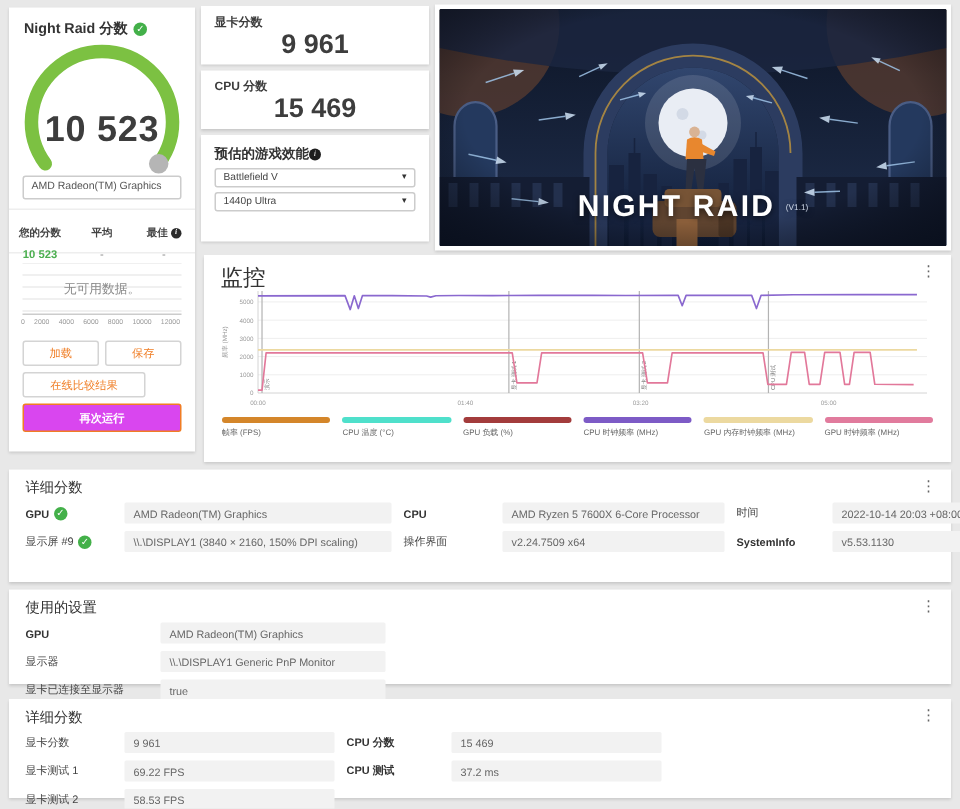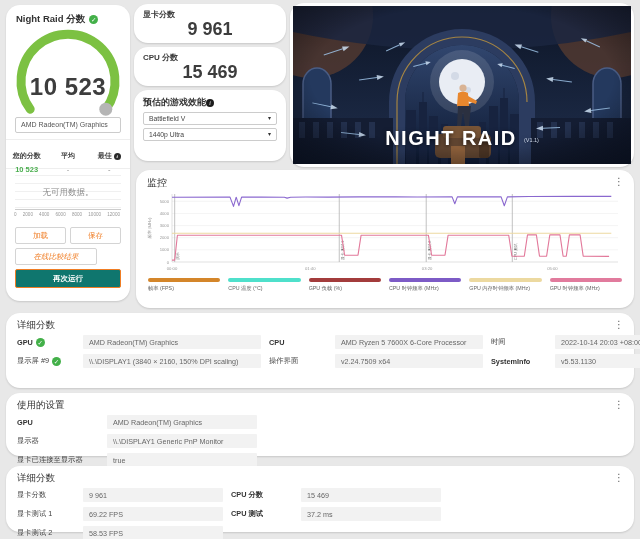--- a/index.html
+++ b/index.html
@@ -1,19 +1,19 @@
 <!DOCTYPE html>
 <html><head>
 <meta charset="utf-8">
 <style>
   * { margin:0; padding:0; box-sizing:border-box; }
   html,body { width:640px; height:539px; }
   body { font-family:"Liberation Sans","DejaVu Sans",sans-serif; background:#e8e8e8; position:relative; overflow:hidden; }
   .canvas { position:absolute; inset:0; width:640px; height:539px; }
-  .card { position:absolute; background:#fff; border-radius:14px; box-shadow:0 1px 2px rgba(0,0,0,.14); }
+  .card { position:absolute; background:#fff; border-radius:0; box-shadow:0 1px 2px rgba(0,0,0,.14); }
 
   
   .score-card { left:6px; top:5px; width:124px; height:296px; }
   .score-card-title { position:absolute; left:10px; top:8px; font-size:9.5px; font-weight:700; color:#333; display:flex; align-items:center; gap:4px; }
   .check-badge { display:inline-flex; width:9px; height:9px; border-radius:50%; background:#43b049; color:#fff; font-size:6.5px; line-height:9px; align-items:center; justify-content:center; font-weight:700; }
   .gauge-wrap { position:absolute; left:0; top:20px; width:124px; height:92px; }
   .gauge-score { position:absolute; left:0; top:48px; width:124px; text-align:center; font-size:24px; font-weight:800; color:#3d3d3d; letter-spacing:.5px; }
   .gpu-name-box { position:absolute; left:9px; top:112px; width:106px; height:16px; border:1px solid #ccc; border-radius:2px; font-size:7px; color:#555; line-height:14px; padding:0 5px; white-space:nowrap; overflow:hidden; background:#fff; }
   .tabs-row { position:absolute; left:0; top:134px; width:124px; height:30px; border-top:1px solid #eee; border-bottom:1px solid #eee; display:flex; }
   .tab { flex:1; text-align:center; padding-top:4px; cursor:default; }
@@ -22,22 +22,22 @@
   .tab-value.green { color:#4caf50; font-weight:700; }
   .info-dot { display:inline-flex; width:7px; height:7px; border-radius:50%; background:#2b2b2b; color:#fff; font-size:5px; align-items:center; justify-content:center; font-family:"Liberation Serif",serif; font-style:italic; }
   .mini-hist { position:absolute; left:9px; top:170px; width:106px; height:34px;
     background:repeating-linear-gradient(to bottom,#f0f0f0 0,#f0f0f0 1px,transparent 1px,transparent 8px); }
   .mini-hist-empty { position:absolute; left:0; top:12px; width:100%; text-align:center; font-size:8.5px; color:#8a8a8a; }
   .mini-axis { position:absolute; left:9px; top:204px; width:106px; border-top:1px solid #ccc; display:flex; justify-content:space-between; padding-top:2px; }
   .mini-axis span { font-size:4.6px; color:#999; transform:translateX(-1px); }
   .btn { position:absolute; border:1px solid #d4d4d4; border-radius:2px; background:#fff; color:#f07d24; font-size:7.5px; text-align:center; cursor:pointer; font-family:inherit; }
   .btn-load { left:9px; top:222px; width:51px; height:17px; }
   .btn-save { left:64px; top:222px; width:51px; height:17px; }
-  .btn-compare { left:9px; top:243px; width:82px; height:17px;font-style:italic; }
-  .btn-rerun { left:9px; top:264px; width:106px; height:19px; background:#0f766e; border-color:#f07d24; color:#fff; font-weight:700; }
+  .btn-compare { left:9px; top:243px; width:82px; height:17px; }
+  .btn-rerun { left:9px; top:264px; width:106px; height:19px; background:#d946ef; border-color:#f07d24; color:#fff; font-weight:700; }
 
   
   .mid-card-gpu { left:134px; top:4px; width:152px; height:39px; }
   .mid-card-cpu { left:134px; top:47px; width:152px; height:39px; }
   .mid-label { position:absolute; left:9px; top:5px; font-size:8px; font-weight:700; color:#3c3c3c; }
   .mid-value { position:absolute; left:0; top:15px; width:100%; text-align:center; font-size:18px; font-weight:800; color:#3d3d3d; }
   .game-card { left:134px; top:90px; width:152px; height:71px; }
   .game-title-row { position:absolute; left:9px; top:6px; right:9px; display:flex; align-items:center; }
   .game-title { font-size:9px; font-weight:700; color:#333; }
   .game-info-icon { width:8px; height:8px; border-radius:50%; background:#1d1d1d; color:#fff; font-size:5.5px; display:inline-flex; align-items:center; justify-content:center; font-family:"Liberation Serif",serif; font-style:italic; cursor:pointer; }
@@ -51,21 +51,21 @@
 
   
   .image-card { left:290px; top:3px; width:344px; height:164px; padding:3px; }
   .scene { position:relative; width:338px; height:158px; overflow:hidden; border-radius:1px; background:linear-gradient(#0d1526,#1f2e4c); }
   .scene svg { position:absolute; inset:0; }
   .scene-title { position:absolute; left:0; bottom:14px; width:100%; text-align:center; color:#fff; font-size:20px; font-weight:800; letter-spacing:1.5px; text-shadow:0 1px 4px rgba(0,0,0,.6); }
   .scene-version { font-size:5.5px; font-weight:400; color:#cfd8e8; letter-spacing:0; vertical-align:middle; }
 
   
   .monitor-card { left:136px; top:170px; width:498px; height:138px; }
-  .monitor-title { position:absolute; left:11px; top:6px; font-size:10px; color:#333;text-align:center; }
+  .monitor-title { position:absolute; left:11px; top:6px; font-size:15px; color:#333;text-align:center; }
   .kebab { position:absolute; right:6px; top:4px; font-size:10px; color:#666; cursor:pointer; padding:2px 4px; }
   #monitor-chart { position:absolute; left:8px; top:20px; }
   .legend-row { position:absolute; left:12px; right:12px; top:108px; display:flex; gap:8px; }
   .legend-item { flex:1; cursor:pointer; }
   .legend-bar { height:3.5px; border-radius:2px; }
   .legend-label { font-size:5.3px; color:#666; margin-top:3px; white-space:nowrap; }
 
   
   .info-card { left:6px; width:628px; }
   .sys-card { top:313px; height:75px; }

